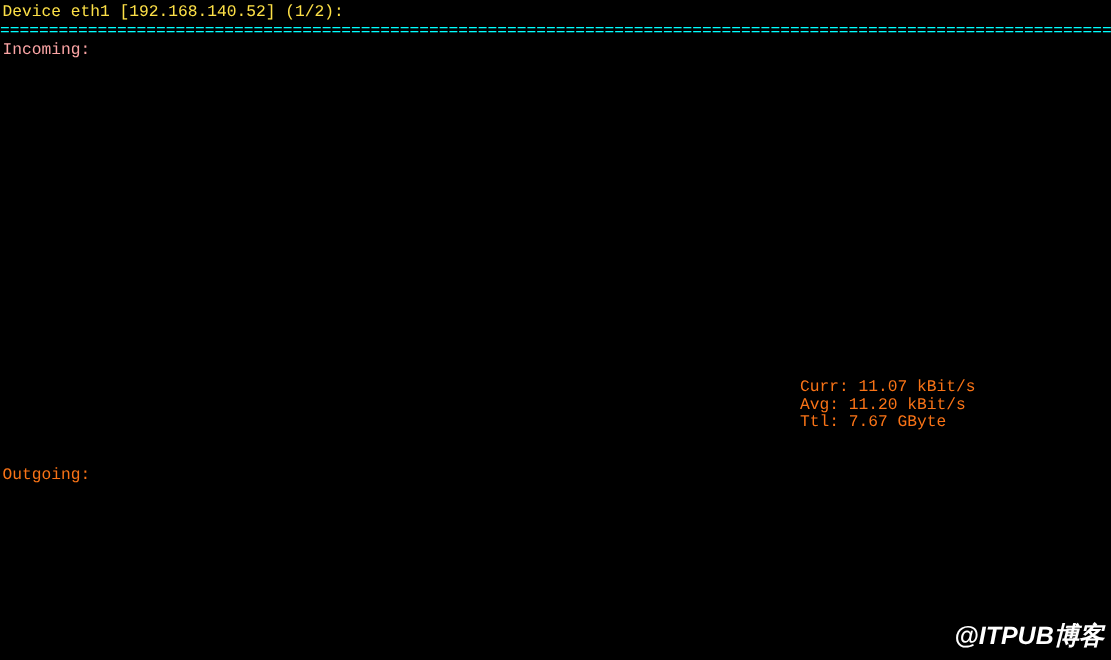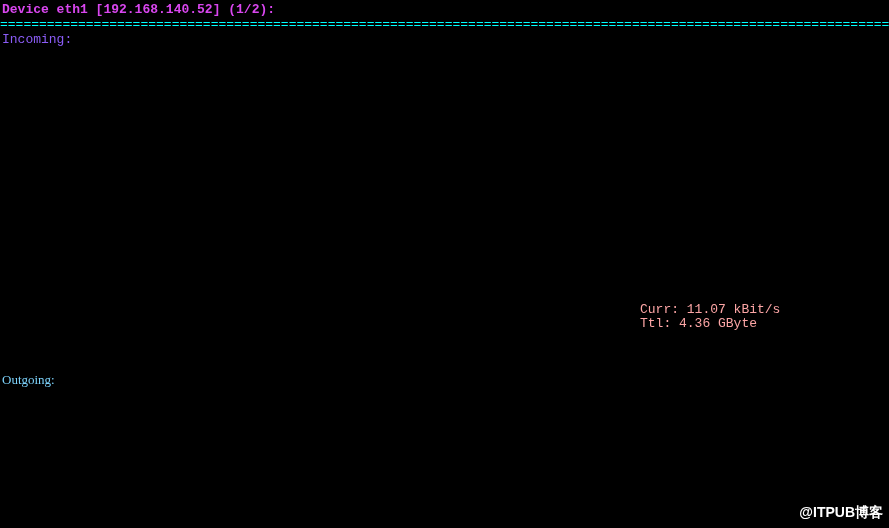--- a/index.html
+++ b/index.html
@@ -14,71 +14,71 @@
       color: #00ff00;
       width: 889px;
       height: 528px;
       overflow: hidden;
       position: relative;
     }
     .terminal {
       padding: 2px 0;
     }
     .header-line {
-      color: #d946ef;
+      color: #fde047;
       padding: 0 2px;
-      font-weight: bold;
     }
     .divider-line {
       color: #00ffff;
       white-space: nowrap;
       overflow: hidden;
       letter-spacing: 0;
       padding: 0;
     }
     .section-label {
-      color: #8b5cf6;
+      color: #fca5a5;
       padding: 0 2px;
     }
     .stats-block {
       position: absolute;
       left: 640px;
       top: 303px;
     }
     .stat-line {
-      color: #fca5a5;
+      color: #f97316;
       white-space: pre;
       line-height: 14px;
     }
     .outgoing-label {
       position: absolute;
       left: 2px;
       top: 372px;
-      color: #7dd3fc;
-      font-family: Liberation Serif, serif;
+      color: #f97316;
     }
     .watermark {
       position: absolute;
       right: 6px;
       bottom: 6px;
       color: #fff;
       font-family: Arial, sans-serif;
-      font-size: 14px;
+      font-size: 20px;
       font-weight: bold;
+      font-style: italic;
     }
   </style>
 </head>
 <body>
 
 <div class="terminal">
   <div class="header-line">Device eth1 [192.168.140.52] (1/2):</div>
   <div class="divider-line">================================================================================================================================</div>
   <div class="section-label">Incoming:</div>
 </div>
 
 <div class="stats-block">
   <div class="stat-line">Curr: 11.07 kBit/s</div>
-  <div class="stat-line">Ttl: 4.36 GByte</div>
+  <div class="stat-line">Avg: 11.20 kBit/s</div>
+  <div class="stat-line">Ttl: 7.67 GByte</div>
 </div>
 
 <div class="outgoing-label">Outgoing:</div>
 
 <div class="watermark">@ITPUB博客</div>
 
 </body></html>

